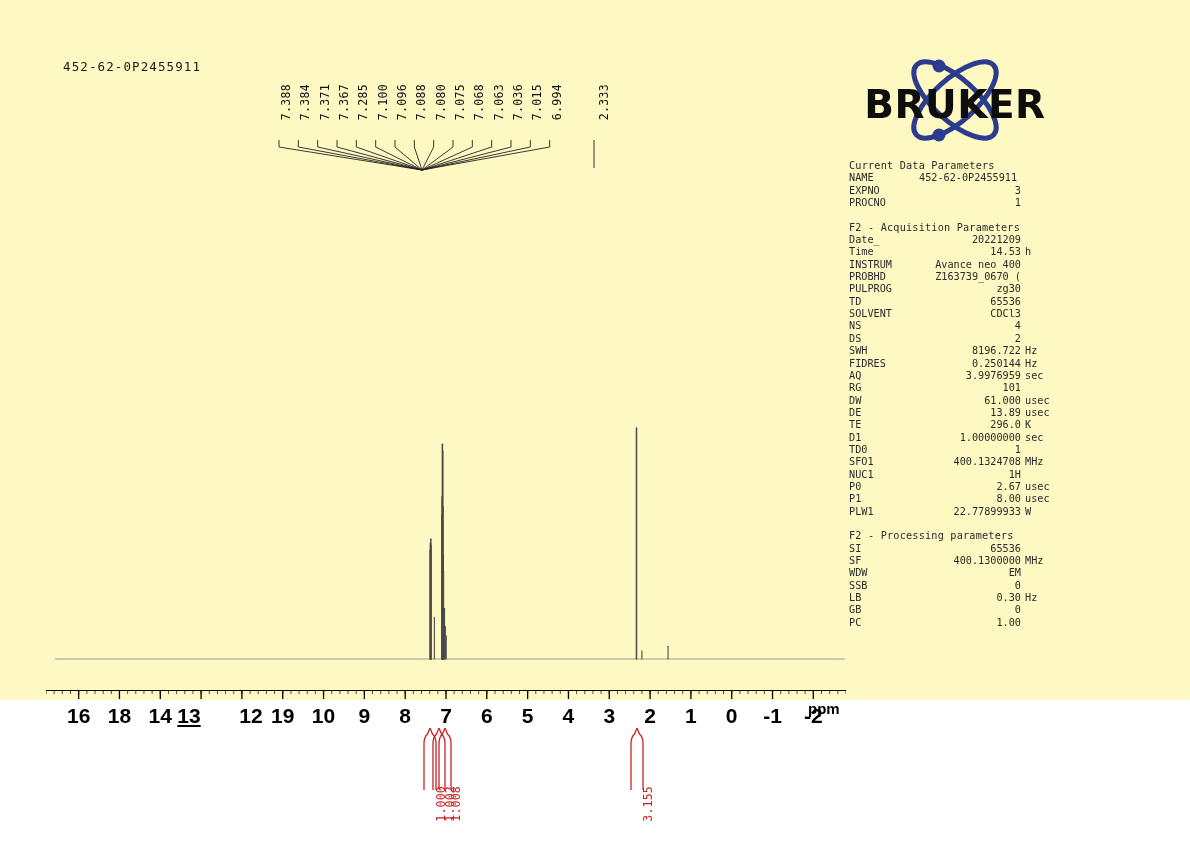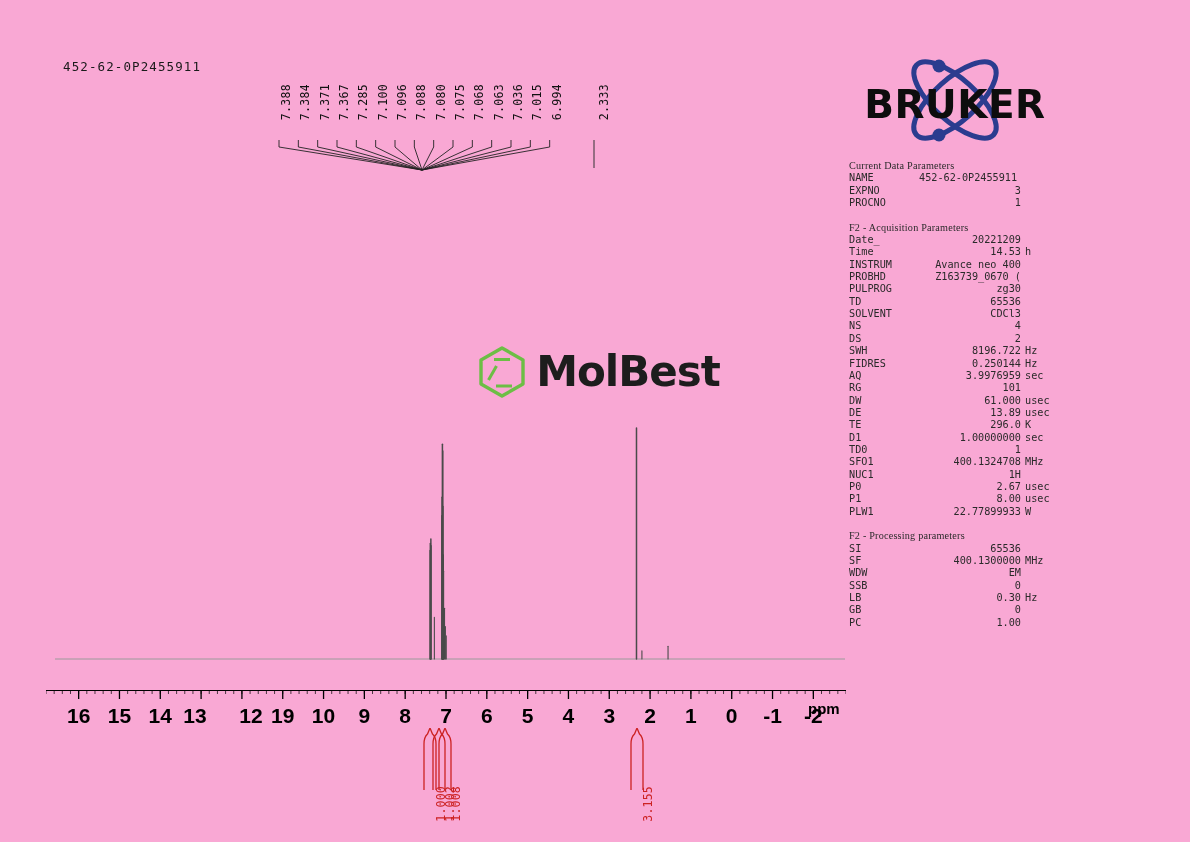--- a/index.html
+++ b/index.html
@@ -12,22 +12,22 @@
     width: 1190px;
     height: 842px;
     position: relative;
     font-family: "Liberation Sans", sans-serif;
     overflow: hidden;
   }
   #page {
     position: absolute;
     left: 0; top: 0;
     width: 1190px;
-    height: 842px;
-    background: #f9a8d4;
+    height: 700px;
+    background: #fef9c3;
   }
 
   
   #sample-id {
     position: absolute;
     left: 63px;
     top: 59px;
     font-family: "DejaVu Sans Mono", monospace;
     font-size: 12.5px;
     letter-spacing: 1.1px;
@@ -196,21 +196,20 @@
     line-height: 12.35px;
     color: #2a2a2a;
     white-space: pre;
   }
   .param-row { display: block; height: 12.35px; position: relative; }
   .param-section {
     display: block;
     height: 12.35px;
     position: relative;
     letter-spacing: 0.2px;
-    font-family: Liberation Serif, serif;
   }
   .param-gap { display: block; height: 12.35px; }
   .param-key { position: absolute; left: 0; top: 0; }
   .param-val {
     position: absolute;
     left: 0; top: 0;
     width: 172px;
     text-align: right;
   }
   .param-unit { position: absolute; left: 176px; top: 0; }
@@ -278,29 +277,20 @@
       <line x1="388.42857142857144" y1="239" x2="388.42857142857144" y2="151.22" stroke="#4a4a4a" stroke-width="1.5" stroke-linecap="round"></line>
       <line x1="389.530612244898" y1="239" x2="389.530612244898" y2="188.18" stroke="#4a4a4a" stroke-width="1.1" stroke-linecap="round"></line>
       <line x1="390.3877551020408" y1="239" x2="390.3877551020408" y2="206.66" stroke="#4a4a4a" stroke-width="1.1" stroke-linecap="round"></line>
       <line x1="391.24489795918373" y1="239" x2="391.24489795918373" y2="215.9" stroke="#4a4a4a" stroke-width="1.1" stroke-linecap="round"></line>
       <line x1="581.4897959183673" y1="239" x2="581.4897959183673" y2="8" stroke="#4a4a4a" stroke-width="1.5" stroke-linecap="round"></line>
       <line x1="586.9183673469388" y1="239" x2="586.9183673469388" y2="230.915" stroke="#4a4a4a" stroke-width="1.1" stroke-linecap="round"></line>
       <line x1="613.0408163265306" y1="239" x2="613.0408163265306" y2="226.295" stroke="#4a4a4a" stroke-width="1.1" stroke-linecap="round"></line>
     </svg>
 
   <div id="watermark">
-    <div id="watermark-logo-row">
-      <svg width="56" height="56" viewBox="0 0 56 56">
-        <polygon points="28,4 49,16 49,40 28,52 7,40 7,16" fill="none" stroke="#6cbe45" stroke-width="3.4" stroke-linejoin="round"></polygon>
-        <line x1="20" y1="15.5" x2="36" y2="15.5" stroke="#6cbe45" stroke-width="3"></line>
-        <line x1="14.5" y1="36" x2="22.5" y2="22" stroke="#6cbe45" stroke-width="3"></line>
-        <line x1="22" y1="42" x2="38" y2="42" stroke="#6cbe45" stroke-width="3"></line>
-      </svg>
-      <div id="watermark-wordmark">MolBest</div>
-    </div>
   </div>
 
   <div id="axis-area">
     <svg id="axis-ruler" viewBox="0 0 800 14" preserveAspectRatio="none">
         <line x1="0" y1="0.5" x2="800" y2="0.5" stroke="#000" stroke-width="1"></line>
         <line x1="800" y1="0" x2="800" y2="4" stroke="#000" stroke-width="0.7"></line>
         <line x1="791.8367346938775" y1="0" x2="791.8367346938775" y2="4" stroke="#000" stroke-width="0.7"></line>
         <line x1="783.673469387755" y1="0" x2="783.673469387755" y2="4" stroke="#000" stroke-width="0.7"></line>
         <line x1="775.5102040816327" y1="0" x2="775.5102040816327" y2="4" stroke="#000" stroke-width="0.7"></line>
         <line x1="767.3469387755101" y1="0" x2="767.3469387755101" y2="4" stroke="#000" stroke-width="0.7"></line>
@@ -413,23 +403,23 @@
         <line x1="522.4489795918367" y1="0" x2="522.4489795918367" y2="9" stroke="#000" stroke-width="1.3"></line>
         <line x1="563.265306122449" y1="0" x2="563.265306122449" y2="9" stroke="#000" stroke-width="1.3"></line>
         <line x1="604.0816326530612" y1="0" x2="604.0816326530612" y2="9" stroke="#000" stroke-width="1.3"></line>
         <line x1="644.8979591836735" y1="0" x2="644.8979591836735" y2="9" stroke="#000" stroke-width="1.3"></line>
         <line x1="685.7142857142857" y1="0" x2="685.7142857142857" y2="9" stroke="#000" stroke-width="1.3"></line>
         <line x1="726.530612244898" y1="0" x2="726.530612244898" y2="9" stroke="#000" stroke-width="1.3"></line>
         <line x1="767.3469387755101" y1="0" x2="767.3469387755101" y2="9" stroke="#000" stroke-width="1.3"></line>
       </svg>
     <div id="axis-unit">ppm</div>
   <div class="axis-tick-label" style="left: 32.6531px;">16</div>
-      <div class="axis-tick-label" style="left: 73.4694px;">15</div>
+      <div class="axis-tick-label" style="left: 73.4694px;">18</div>
       <div class="axis-tick-label" style="left: 114.286px;">14</div>
-      <div class="axis-tick-label" style="left: 149px;">13</div>
+      <div class="axis-tick-label" style="left: 143px; text-decoration: underline;">13</div>
       <div class="axis-tick-label" style="left: 205px;">12</div>
       <div class="axis-tick-label" style="left: 236.735px;">19</div>
       <div class="axis-tick-label" style="left: 277.551px;">10</div>
       <div class="axis-tick-label" style="left: 318.367px;">9</div>
       <div class="axis-tick-label" style="left: 359.184px;">8</div>
       <div class="axis-tick-label" style="left: 400px;">7</div>
       <div class="axis-tick-label" style="left: 440.816px;">6</div>
       <div class="axis-tick-label" style="left: 481.633px;">5</div>
       <div class="axis-tick-label" style="left: 522.449px;">4</div>
       <div class="axis-tick-label" style="left: 563.265px;">3</div>

